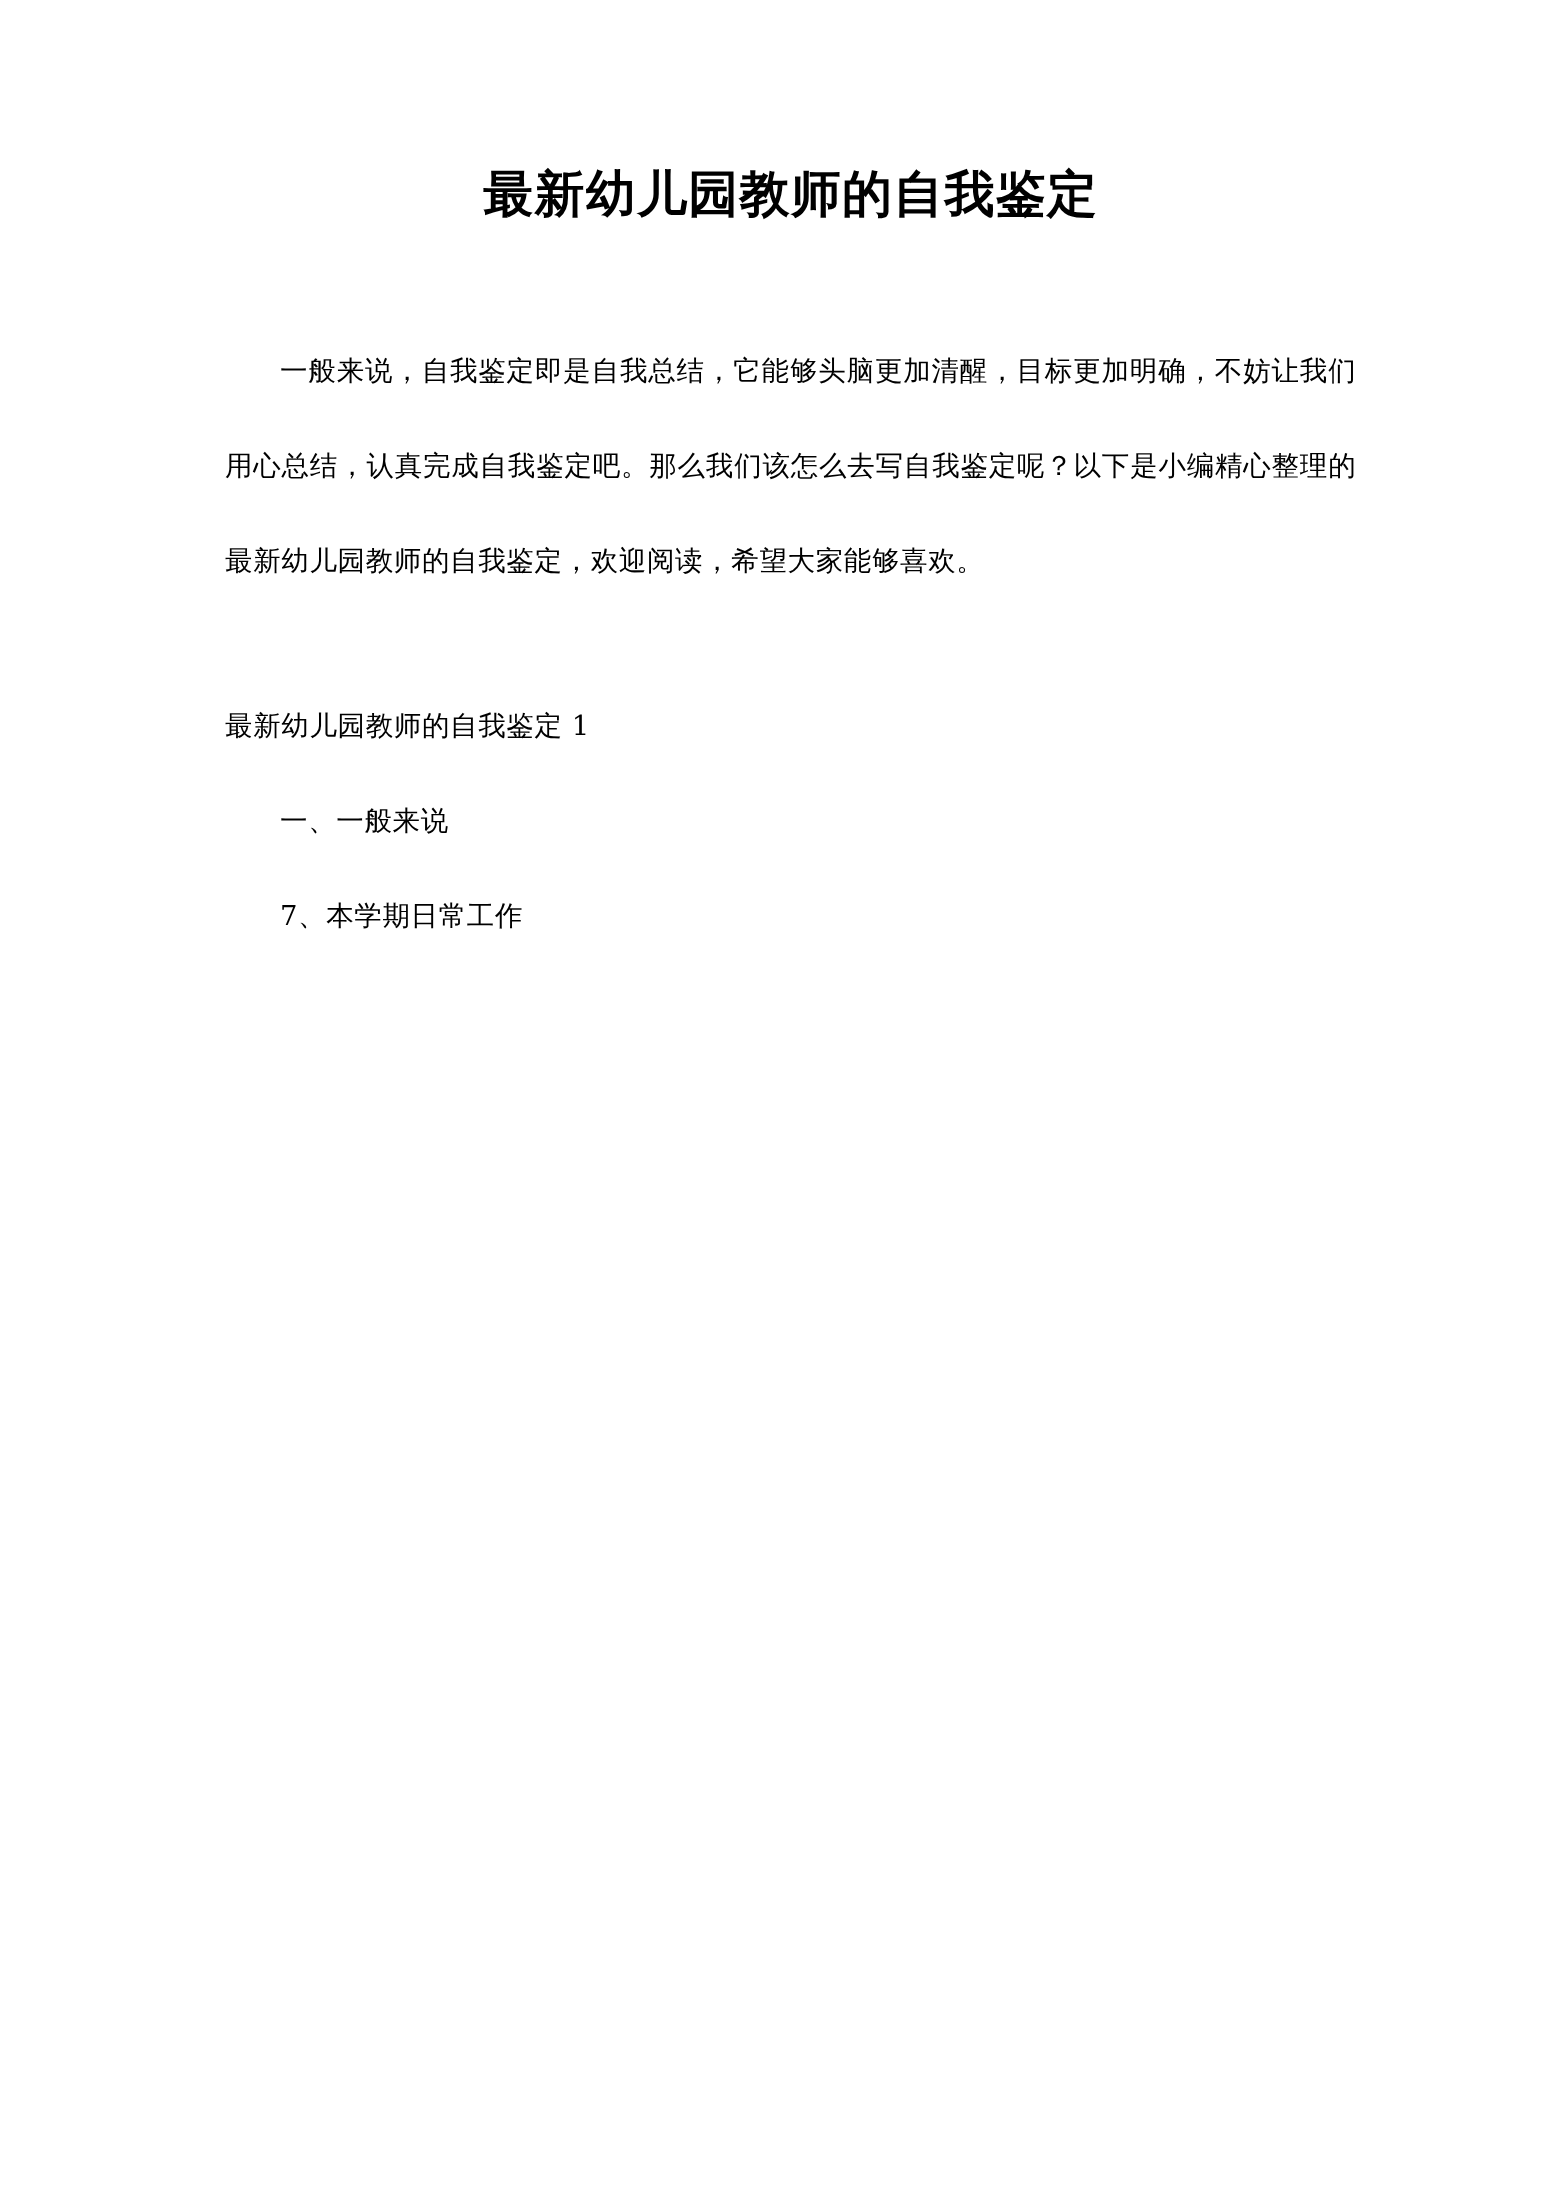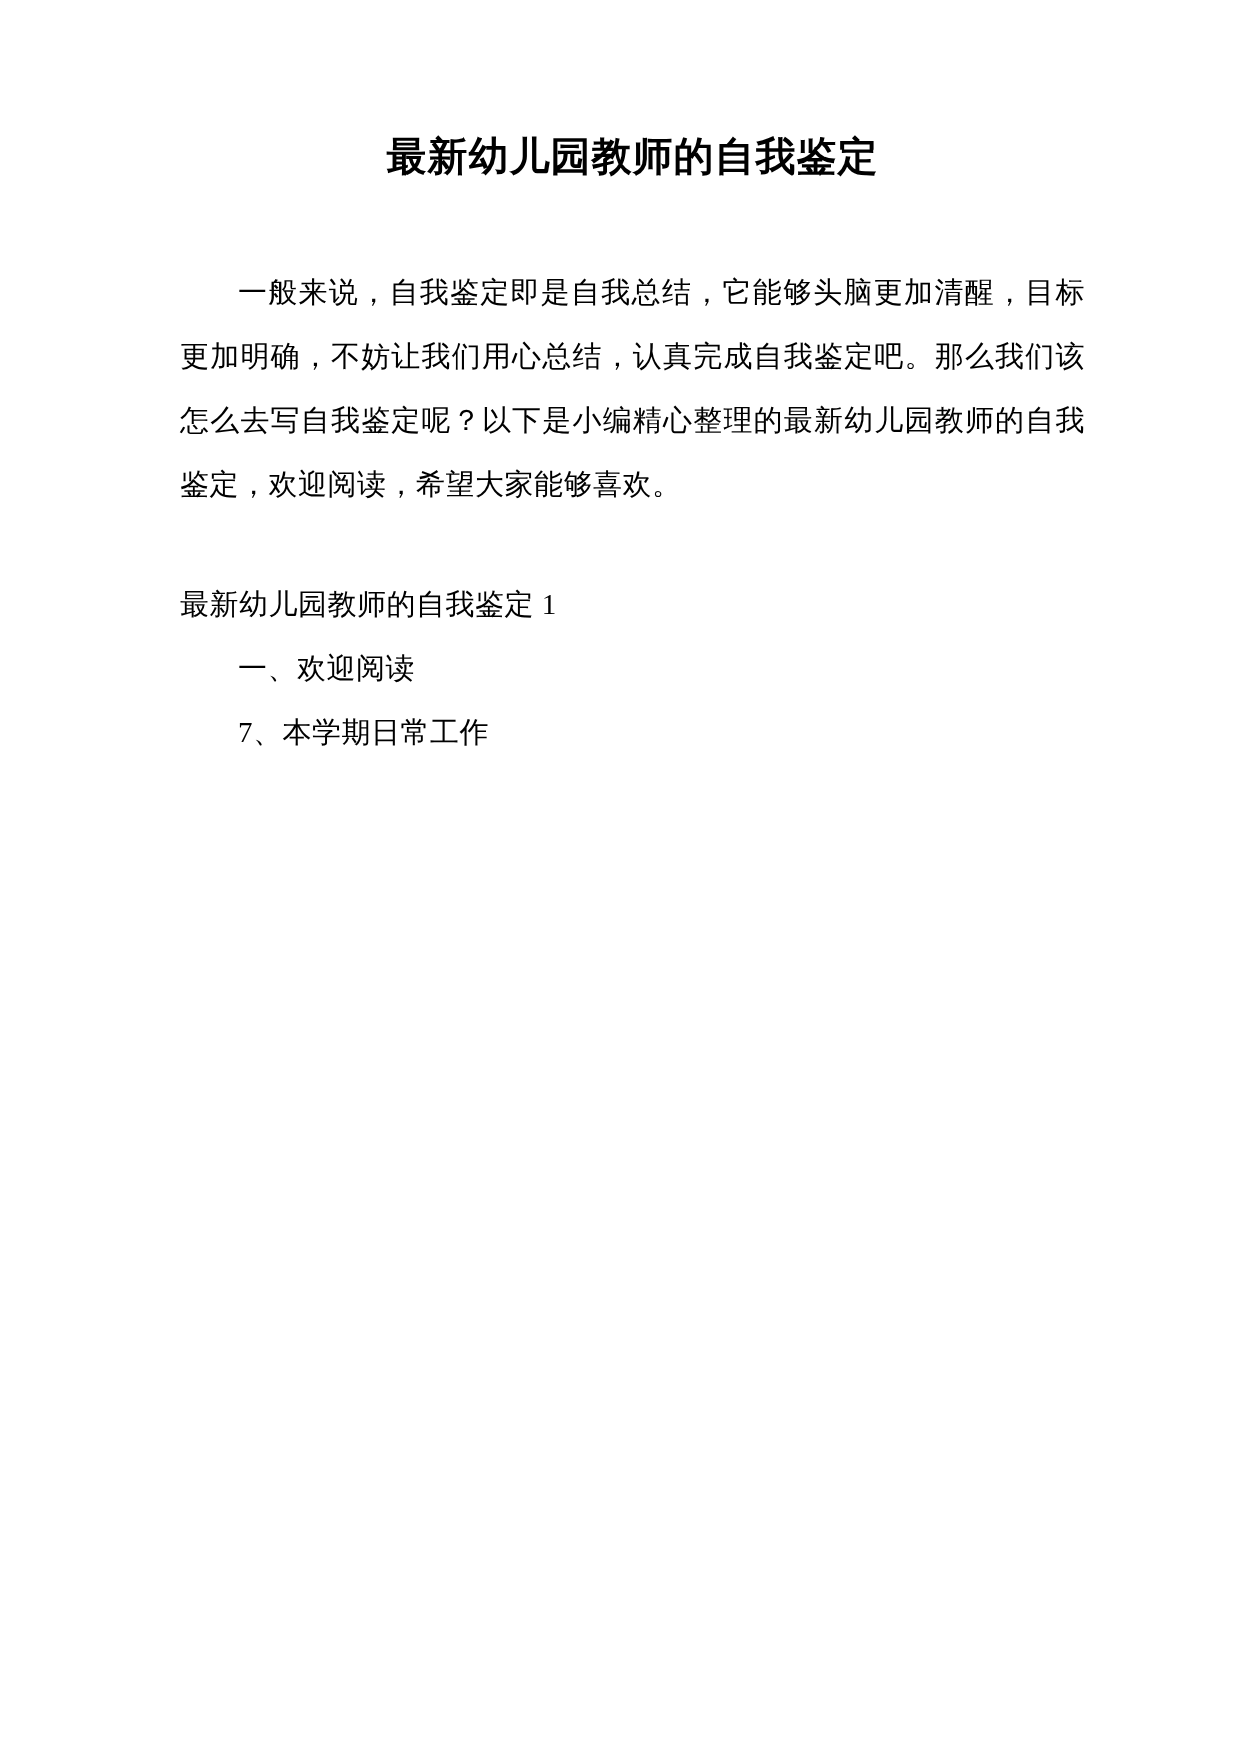--- a/index.html
+++ b/index.html
@@ -30,27 +30,26 @@
     font-family: "DejaVu Sans", "Liberation Sans", sans-serif;
     font-weight: bold;
     font-size: 40px;
     line-height: 1.3;
     text-align: center;
     margin: 0;
     padding-top: 130px;
     letter-spacing: 1px;
   }
   .para {
-    font-size: 29px;
-    line-height: 64px;
+    font-size: 22px;
+    line-height: 76px;
     margin: 0;
     text-align: justify;
     text-justify: inter-ideograph;
     letter-spacing: 0.5px;
-    font-family: Liberation Serif, serif;
   }
   .para.indent {
     text-indent: 2em;
   }
   .gap-after-title {
     height: 78px;
   }
   .gap-block {
     height: 56px;
   }
@@ -65,19 +64,19 @@
 
     <div class="gap-after-title"></div>
 
     <p class="para indent">一般来说，自我鉴定即是自我总结，它能够头脑更加清醒，目标更加明确，不妨让我们用心总结，认真完成自我鉴定吧。那么我们该怎么去写自我鉴定呢？以下是小编精心整理的最新幼儿园教师的自我鉴定，欢迎阅读，希望大家能够喜欢。</p>
 
     <div class="gap-block"></div>
 
     <p class="para">最新幼儿园教师的自我鉴定 1</p>
 
 
-    <p class="para indent">一、欢迎阅读</p>
+    <p class="para indent">一、一般来说</p>
 
     <p class="para indent">7、本学期日常工作</p>
 
 
   </div>
 </div>
 
 </body></html>

